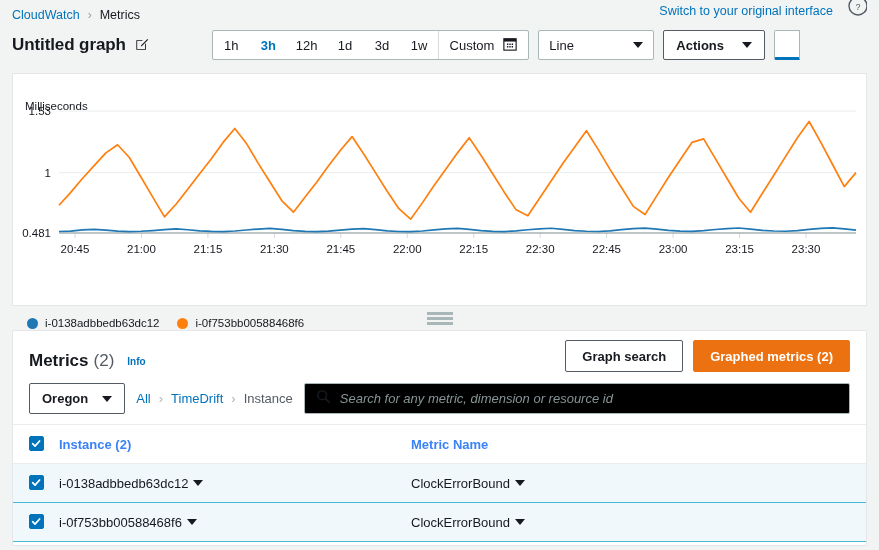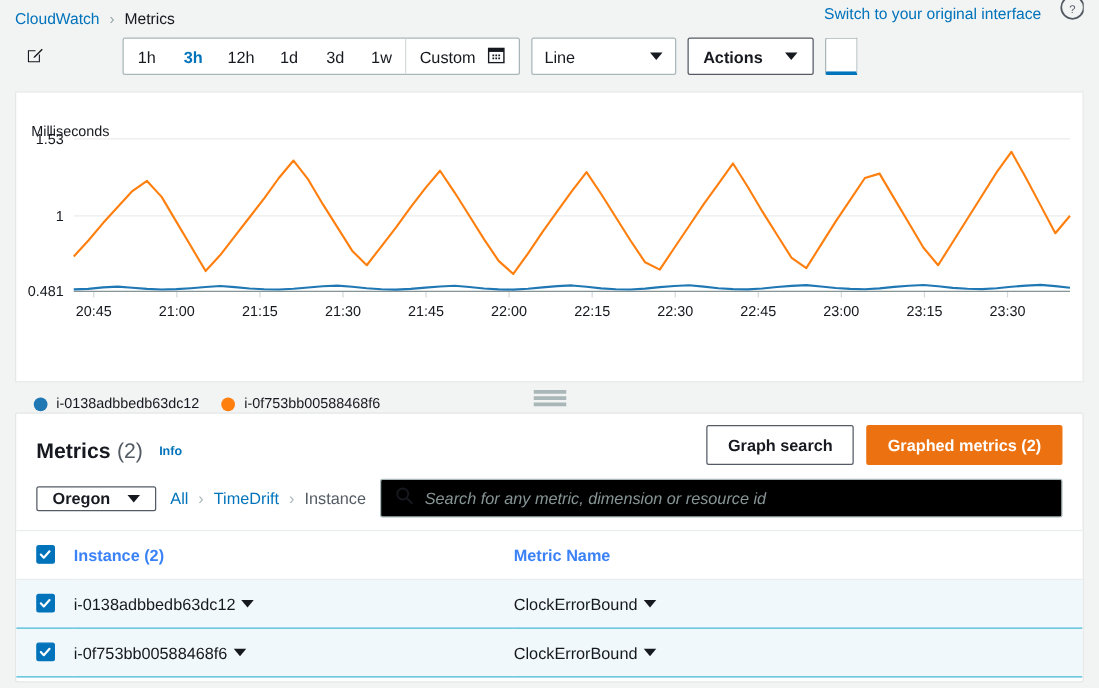--- a/index.html
+++ b/index.html
@@ -103,21 +103,21 @@
   }
   .btn-orange {
     background: #ec7211; border: 1px solid #ec7211; border-radius: 2px;
     height: 32px; padding: 0 16px; font-size: 13px; font-weight: 700;
     color: #fff; cursor: pointer; font-family: inherit;
   }
 
   .filter-row { display: flex; align-items: center; padding: 6px 16px 10px 16px; gap: 11px; }
   .region-sel {
     display: flex; align-items: center; justify-content: space-between;
-    border: 1px solid #545b64; border-radius: 2px; height: 20px;
+    border: 1px solid #545b64; border-radius: 2px; height: 31px;
     padding: 0 12px; font-size: 13px; font-weight: 700; gap: 14px;
     background: #fff; cursor: pointer;
   }
   .fbc { display: flex; align-items: center; font-size: 13px; }
   .fbc-link { color: #0073bb; cursor: pointer; }
   .fbc-sep { color: #aab7b8; margin: 0 8px; }
   .fbc-cur { color: #545b64; }
   .search-box {
     flex: 1; display: flex; align-items: center; gap: 9px;
     border: 1px solid #aab7b8; border-radius: 2px; height: 31px;
@@ -152,20 +152,21 @@
 
 <div class="topbar">
 
   <div class="breadcrumb">
     <span class="bc-link">CloudWatch</span>
     <span class="bc-sep">›</span>
     <span class="bc-current">Metrics</span>
   </div>
 
   <div class="titlerow">
+    <span class="gtitle">Untitled graph</span>
     <span class="edit-icon">
       <svg width="14" height="14" viewBox="0 0 16 16">
         <path d="M1.5 2.5h7v1h-6v9h9v-6h1v7h-11z" fill="#16191f"></path>
         <path d="M14.2 1.2l.9.9-7.1 7.1-1.4.5.5-1.4z" fill="#16191f"></path>
       </svg>
     </span>
 
     <span class="switch-link">Switch to your original interface</span>
     <span class="corner-icon">
       <svg width="22" height="22" viewBox="0 0 22 22">

